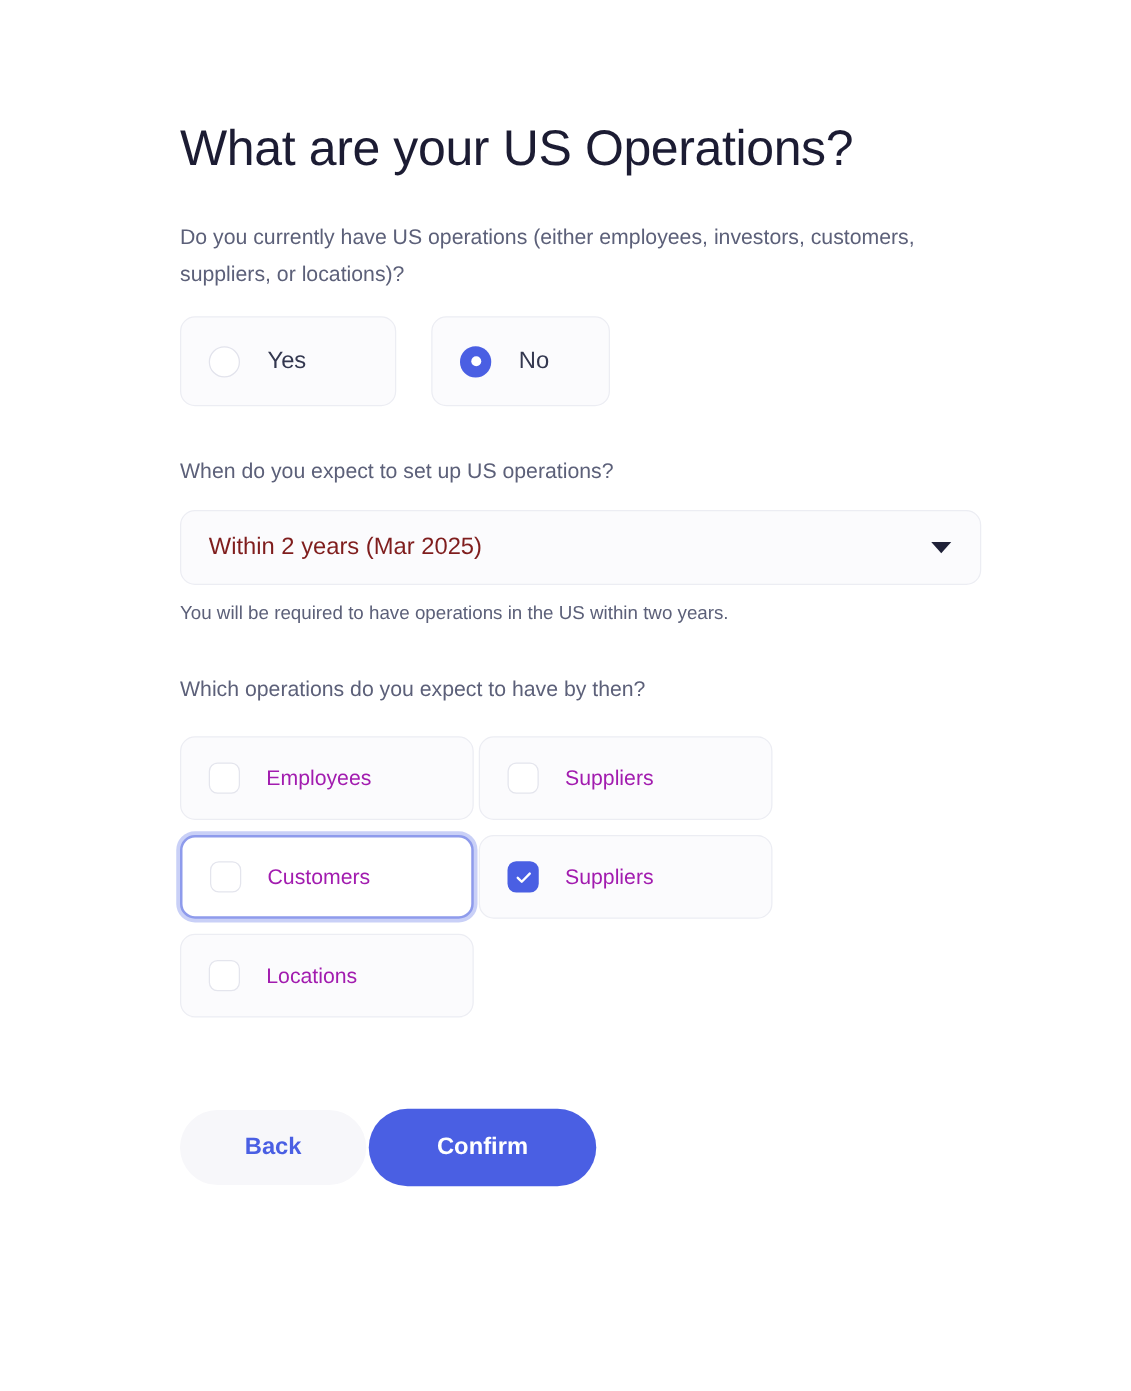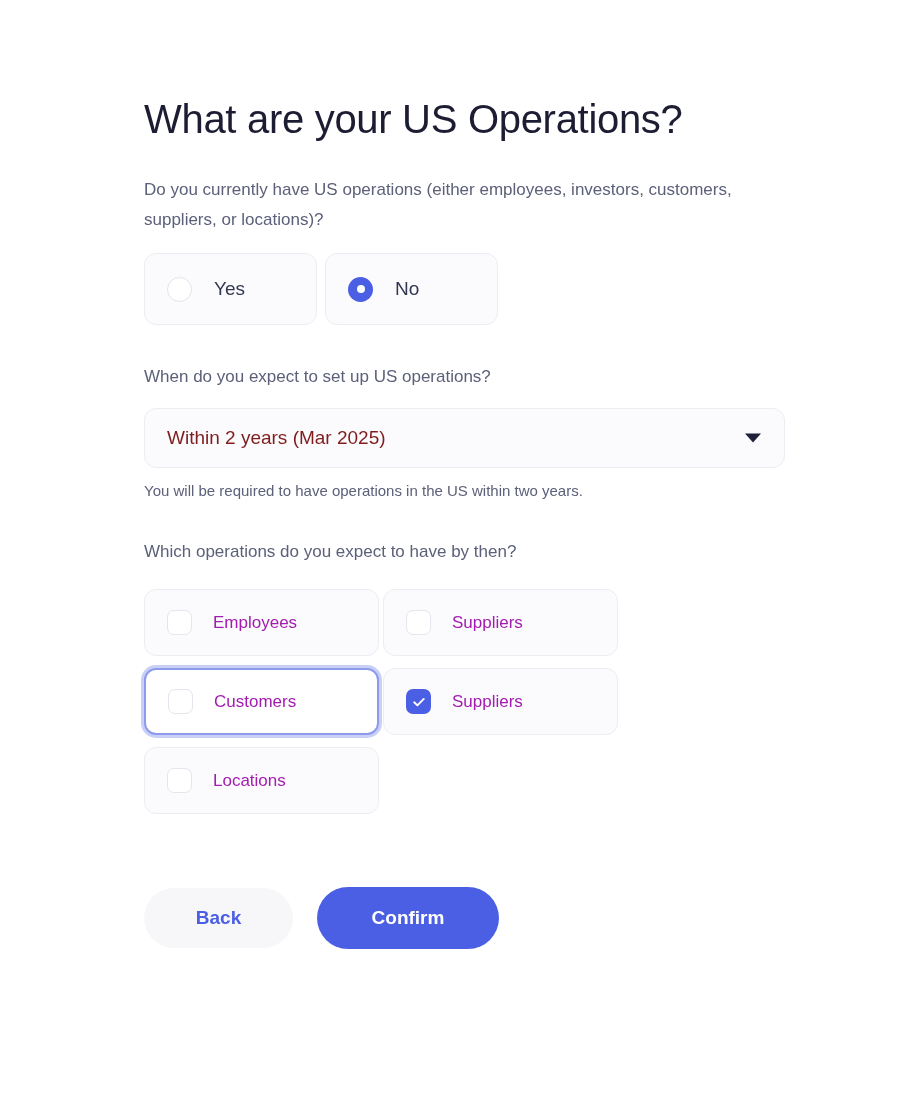--- a/index.html
+++ b/index.html
@@ -51,39 +51,39 @@
   .question-tight {
     margin-top: 37px;
   }
   .question-tight2 {
     margin-top: 34px;
   }
 
   
   .radio-row {
     display: flex;
-    gap: 8px;
+    gap: 28px;
     margin-top: 18px;
   }
   .option-card {
     box-sizing: border-box;
     background: #fbfbfd;
     border: 1px solid #ecedf3;
     border-radius: 12px;
     display: flex;
     align-items: center;
     padding: 0 22px;
     cursor: pointer;
   }
   .radio-card {
     height: 72px;
     width: 173px;
   }
   .radio-card.wide {
-    width: 173px;
+    width: 143px;
   }
 
   .radio-mark {
     width: 25px;
     height: 25px;
     border-radius: 50%;
     border: 1.5px solid #e2e3ec;
     background: #ffffff;
     box-sizing: border-box;
     flex: 0 0 auto;
@@ -201,21 +201,21 @@
     margin-left: 21px;
     font-size: 17px;
     color: #a21caf;
     white-space: nowrap;
   }
 
   
   .button-row {
     display: flex;
     align-items: center;
-    gap: 24px;
+    gap: 2px;
     margin-top: 67px;
   }
   .btn {
     border: none;
     cursor: pointer;
     font-family: inherit;
     border-radius: 999px;
     font-size: 19px;
     font-weight: bold;
     display: inline-flex;

